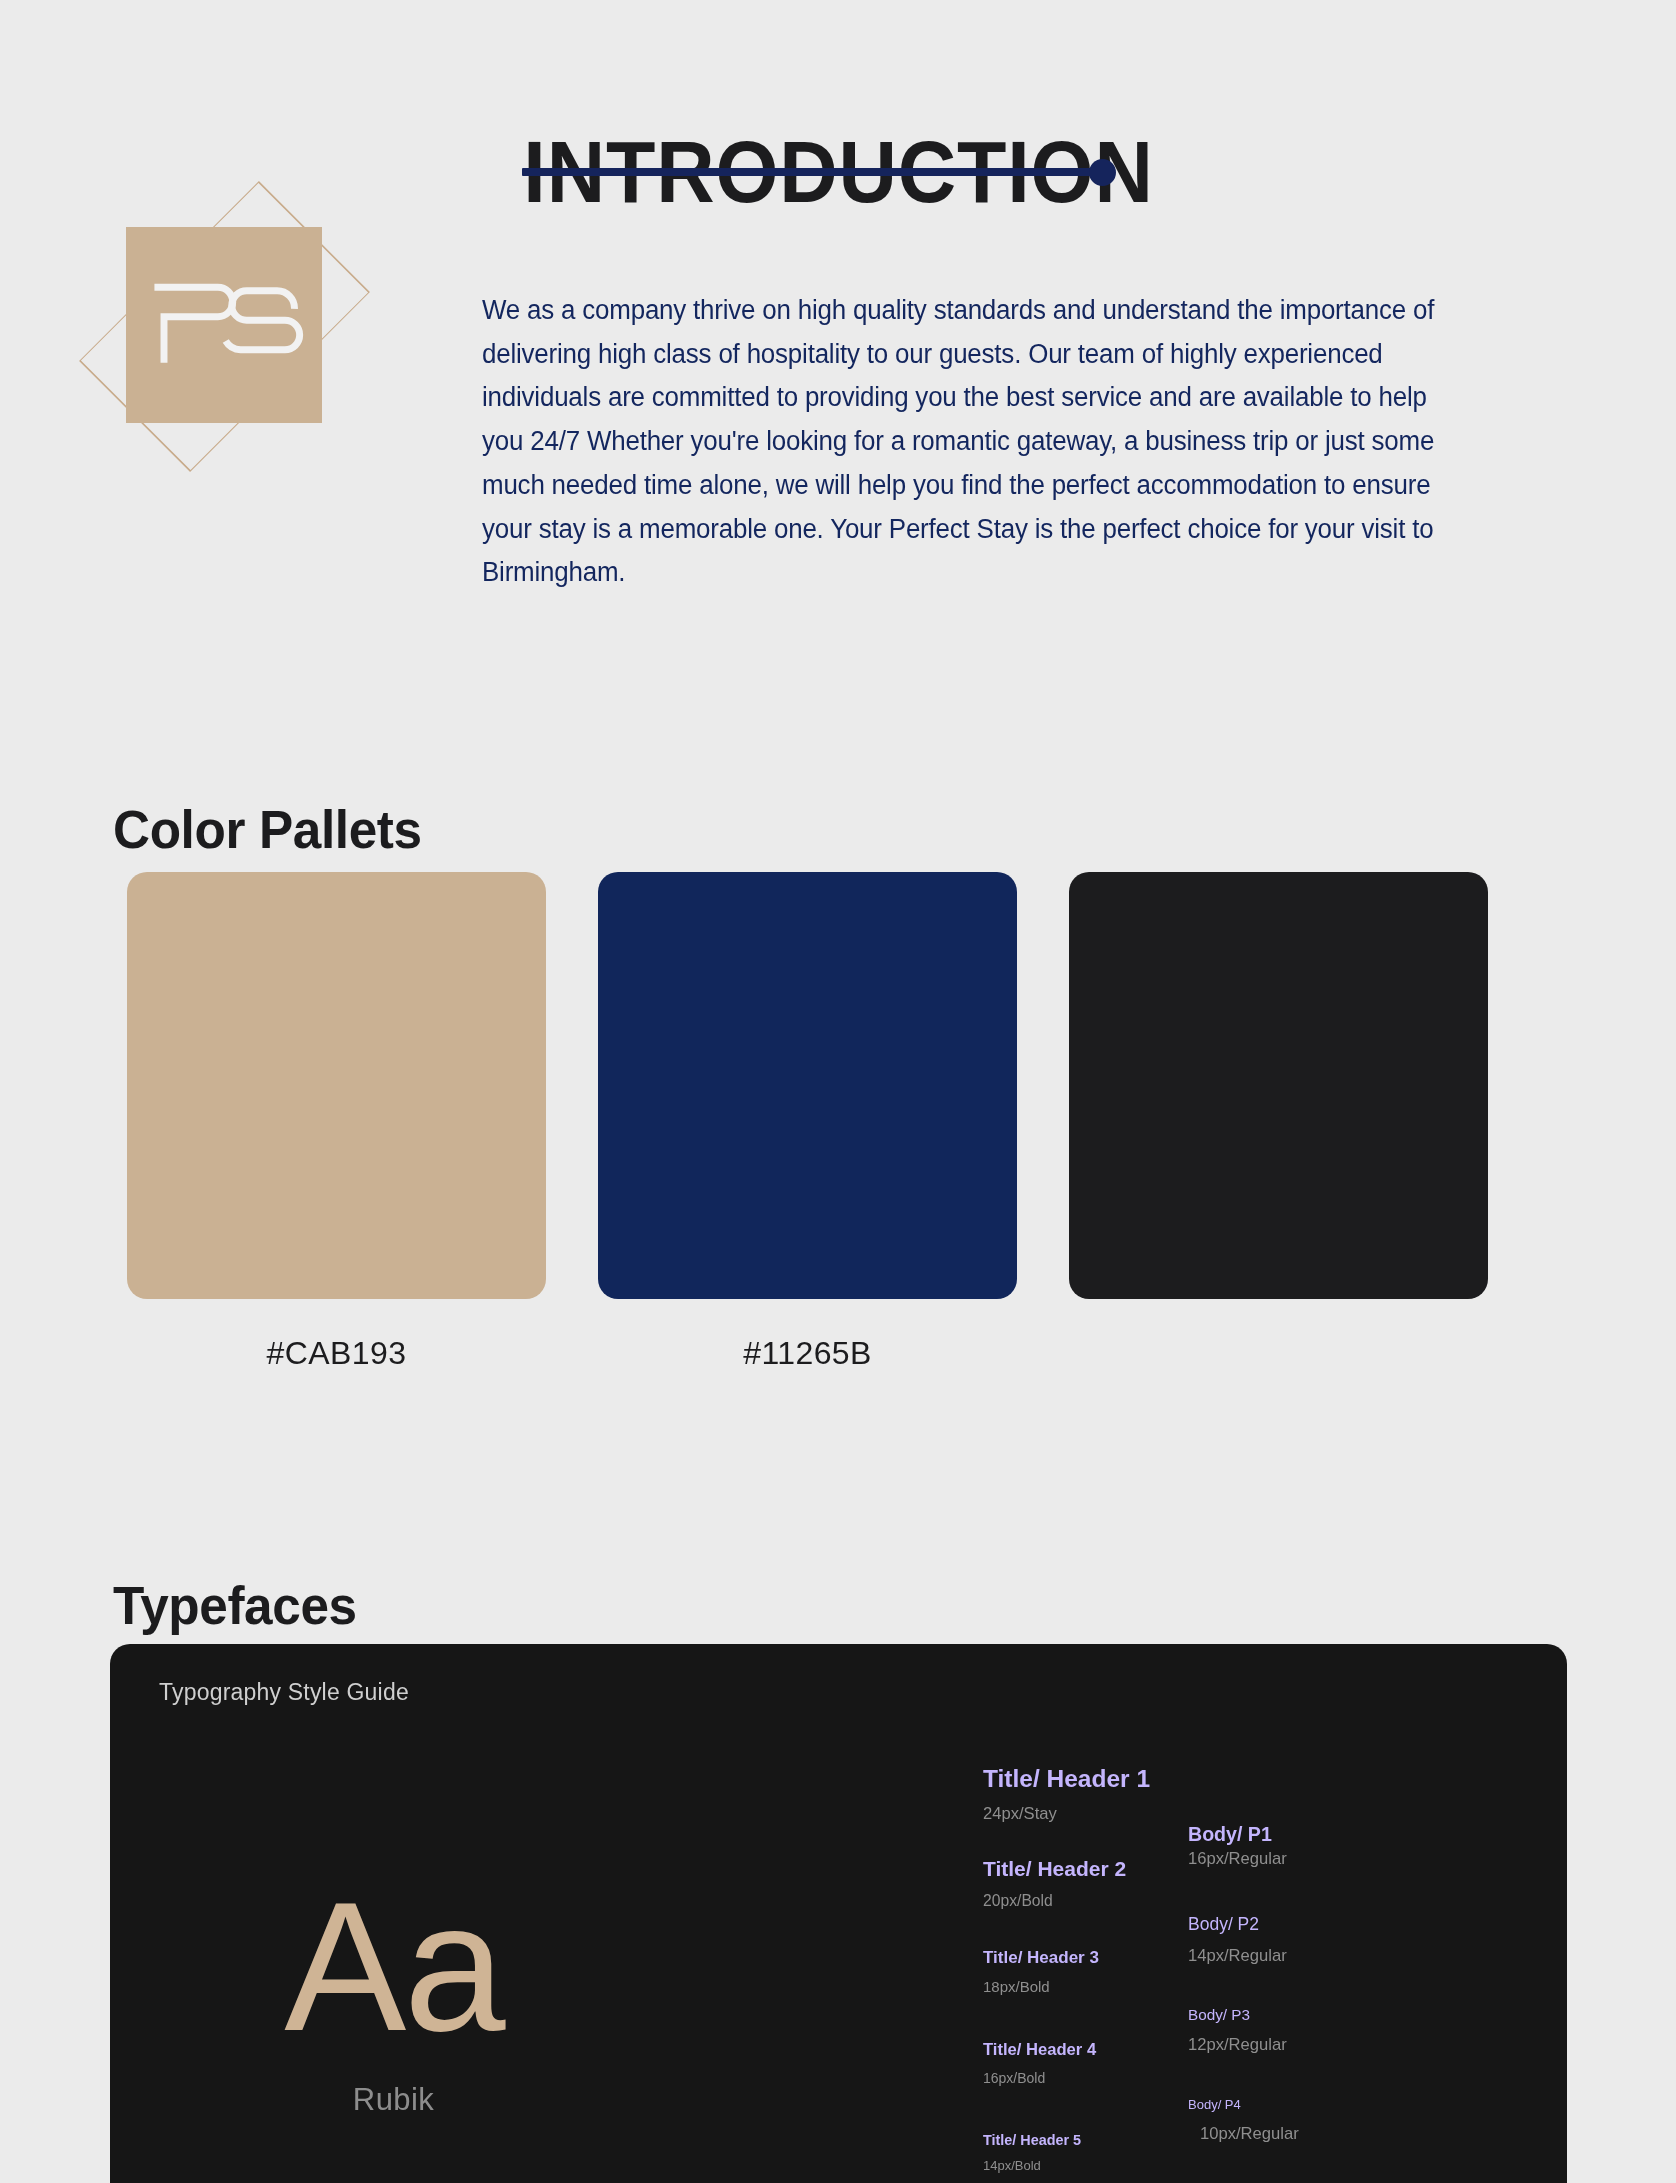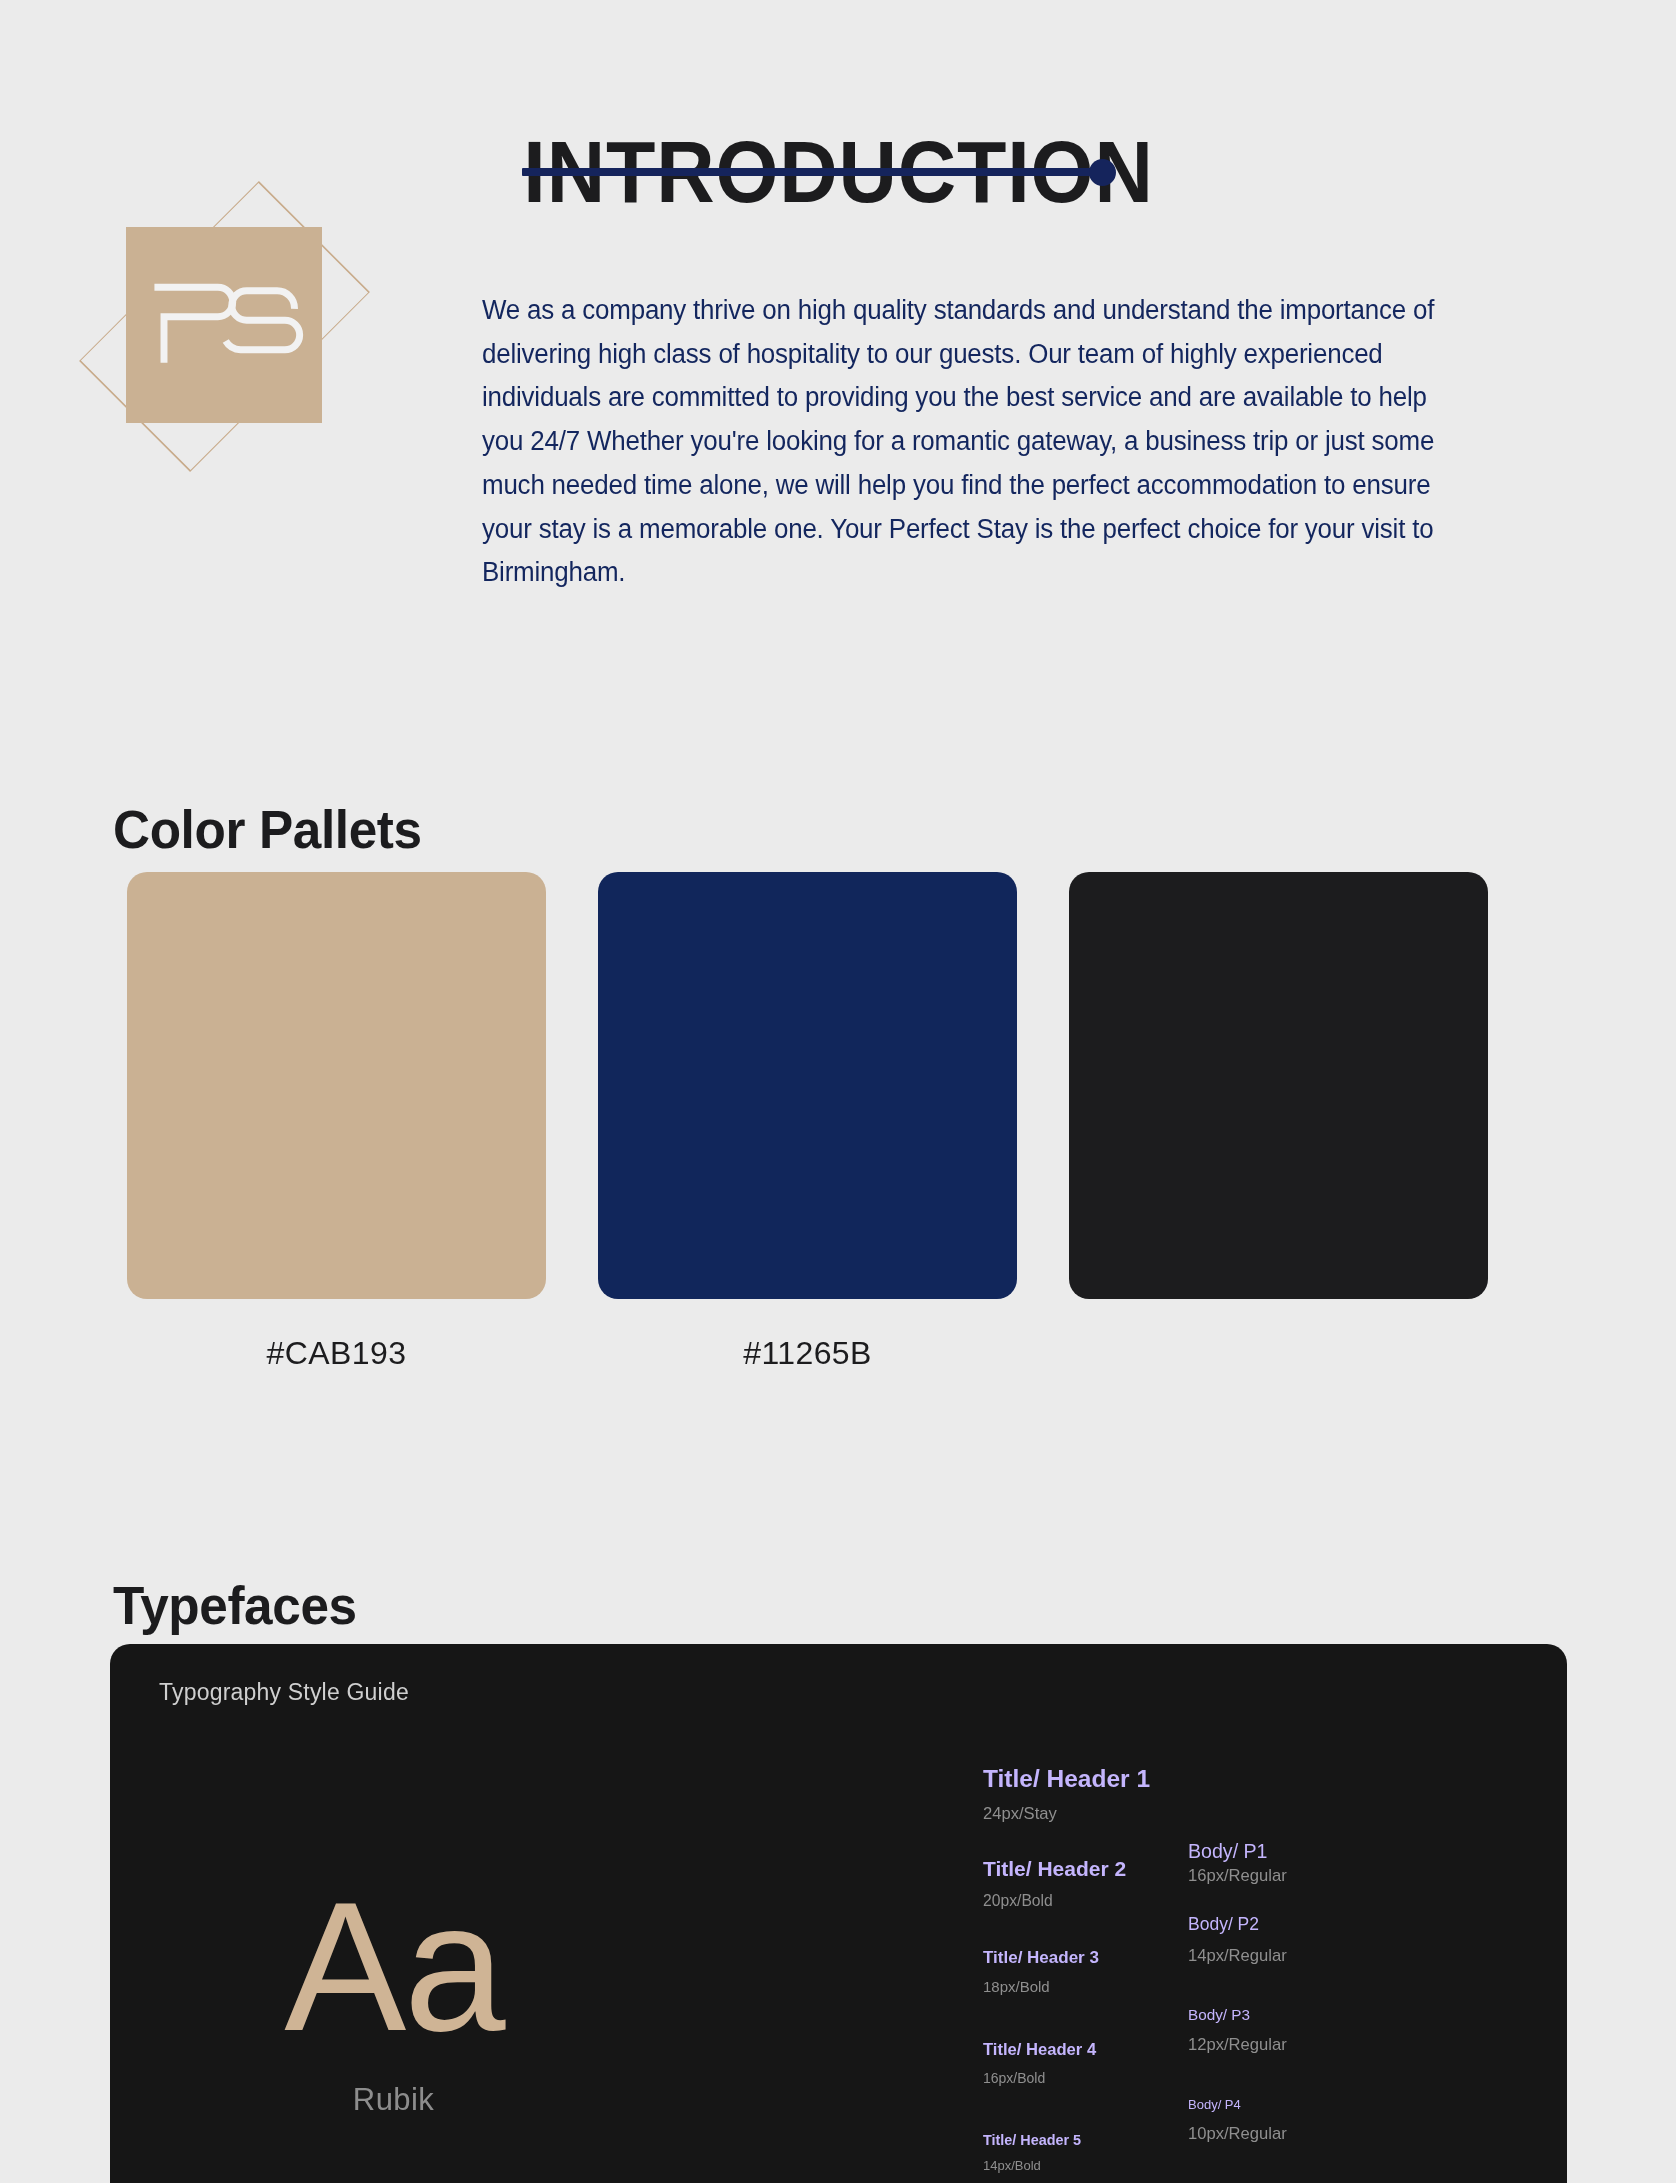--- a/index.html
+++ b/index.html
@@ -289,31 +289,31 @@
           <div class="scale-name" style="font-size: 16.6px;">Title/ Header 4</div>
           <div class="scale-meta" style="font-size: 14px; margin-top: 9.6px;">16px/Bold</div>
         </div>
         <div style="position: absolute; top: 367px; left: 0px;">
           <div class="scale-name" style="font-size: 14.4px;">Title/ Header 5</div>
           <div class="scale-meta" style="font-size: 13px; margin-top: 9.6px;">14px/Bold</div>
         </div>
       </div>
       <div style="position: absolute; left: 205px; top: 0px; width: 227px;">
         <div style="position: absolute; top: 58px; left: 0px;">
-          <div class="scale-name" style="font-size: 19.6px; font-weight: 400; margin-top: 17px;">Body/ P1</div>
+          <div class="scale-name" style="font-size: 19.6px; font-weight: 700;">Body/ P1</div>
           <div class="scale-meta" style="font-size: 16.6px; margin-top: 2px;">16px/Regular</div>
         </div>
         <div style="position: absolute; top: 149px; left: 0px;">
           <div class="scale-name" style="font-size: 17.5px; font-weight: 400;">Body/ P2</div>
           <div class="scale-meta" style="font-size: 16.6px; margin-top: 10.5px;">14px/Regular</div>
         </div>
         <div style="position: absolute; top: 241px; left: 0px;">
           <div class="scale-name" style="font-size: 15.3px; font-weight: 400;">Body/ P3</div>
           <div class="scale-meta" style="font-size: 16.6px; margin-top: 10.5px;">12px/Regular</div>
         </div>
         <div style="position: absolute; top: 333px; left: 0px;">
           <div class="scale-name" style="font-size: 13px; font-weight: 400;">Body/ P4</div>
-          <div class="scale-meta" style="font-size: 16.6px; margin-top: 10.5px;">10px/Regular</div>
+          <div class="scale-meta" style="font-size: 16.6px; margin-top: 10.5px; margin-left: 12px;">10px/Regular</div>
         </div>
       </div>
     </div>
   </div>
 
 
 </body></html>

